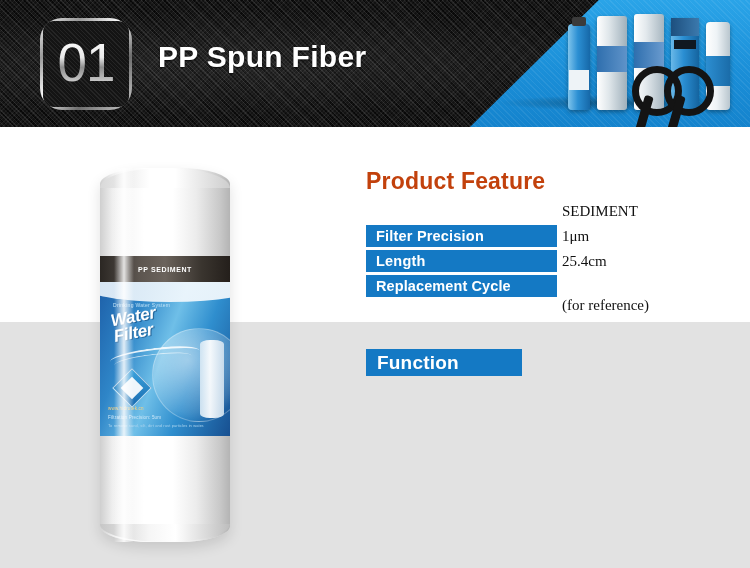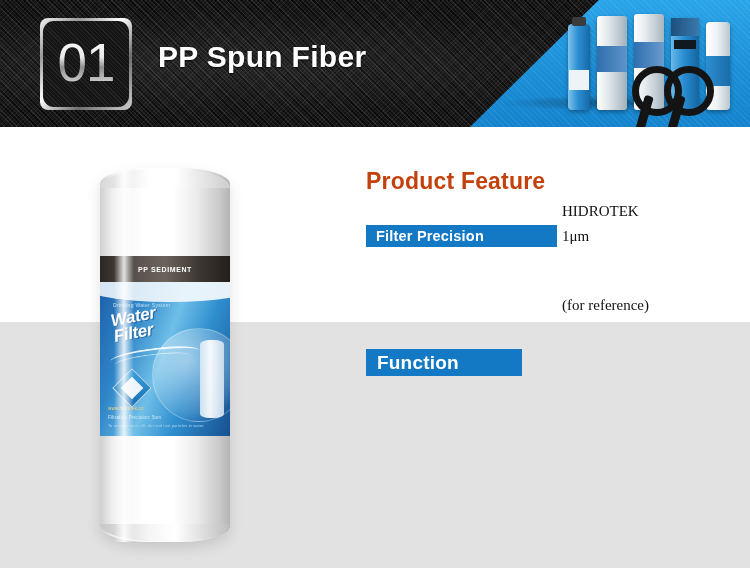--- a/index.html
+++ b/index.html
@@ -38,21 +38,21 @@
     background-image:repeating-linear-gradient(45deg,rgba(255,255,255,.07) 0 1px,rgba(0,0,0,0) 1px 4px);
   }
   .wedge-shadow{
     position:absolute;left:10%;bottom:16px;width:84%;height:16px;
     background:radial-gradient(ellipse at center,rgba(0,0,0,.33),rgba(0,0,0,0) 70%);
   }
 
   
   .badge{
     position:absolute;left:40px;top:18px;width:92px;height:92px;
-    border-radius:8px;
+    border-radius:22px;
     background:linear-gradient(135deg,#f2f2f2 0%,#9a9a9a 22%,#ffffff 45%,#6e6e6e 70%,#cfcfcf 100%);
     padding:3px;box-sizing:border-box;
   }
   .badge-inner{
     width:100%;height:100%;border-radius:11px;box-sizing:border-box;
     background:#141414;
     background-image:repeating-linear-gradient(45deg,rgba(255,255,255,.07) 0 1px,rgba(0,0,0,0) 1px 3px);
     display:flex;align-items:center;justify-content:center;
   }
   .badge-num{
@@ -295,27 +295,32 @@
         <div class="lb-spec2">To remove sand, silt, dirt and rust particles in water.</div>
       </div>
     </div>
     <div class="cart-gloss"></div>
   </div>
 
   <div class="feature-title">Product Feature</div>
 
   <div class="spec-table">
     <div class="spec-row">
-      <div class="spec-val">HIDROTEK</div>
+      <div class="spec-val">SEDIMENT</div>
     </div>
     <div class="spec-row">
       <div class="spec-key">Filter Precision</div>
       <div class="spec-val">1μm</div>
     </div>
     <div class="spec-row">
+      <div class="spec-key">Length</div>
+      <div class="spec-val">25.4cm</div>
+    </div>
+    <div class="spec-row">
+      <div class="spec-key wide">Replacement Cycle</div>
     </div>
   </div>
   <div class="spec-note">(for reference)</div>
 
   <div class="fn-badge">
     <span>Function</span>
   </div>
 
 </div>
 

